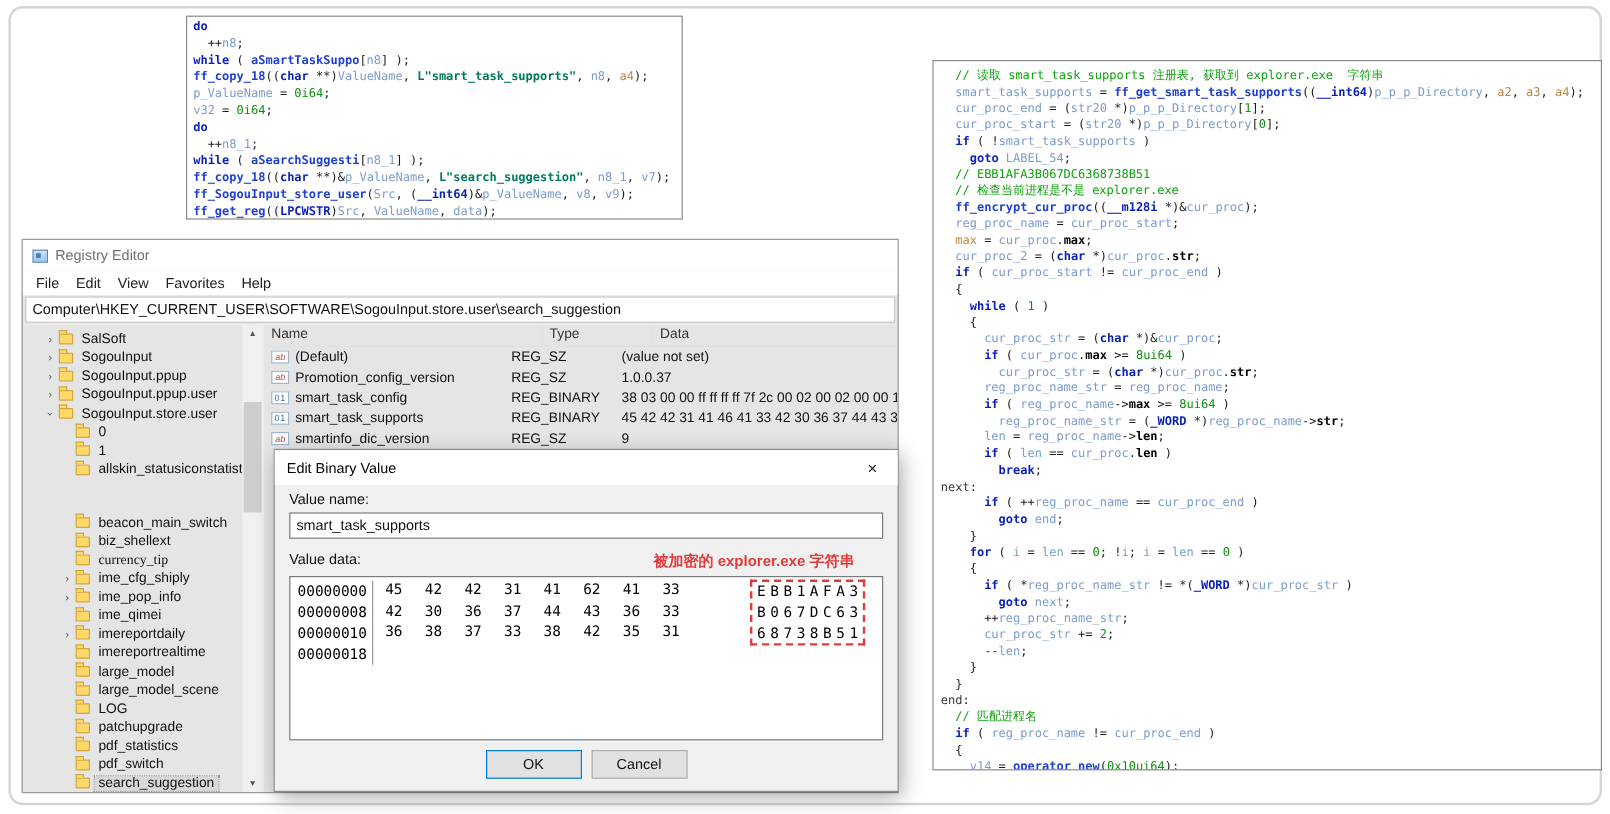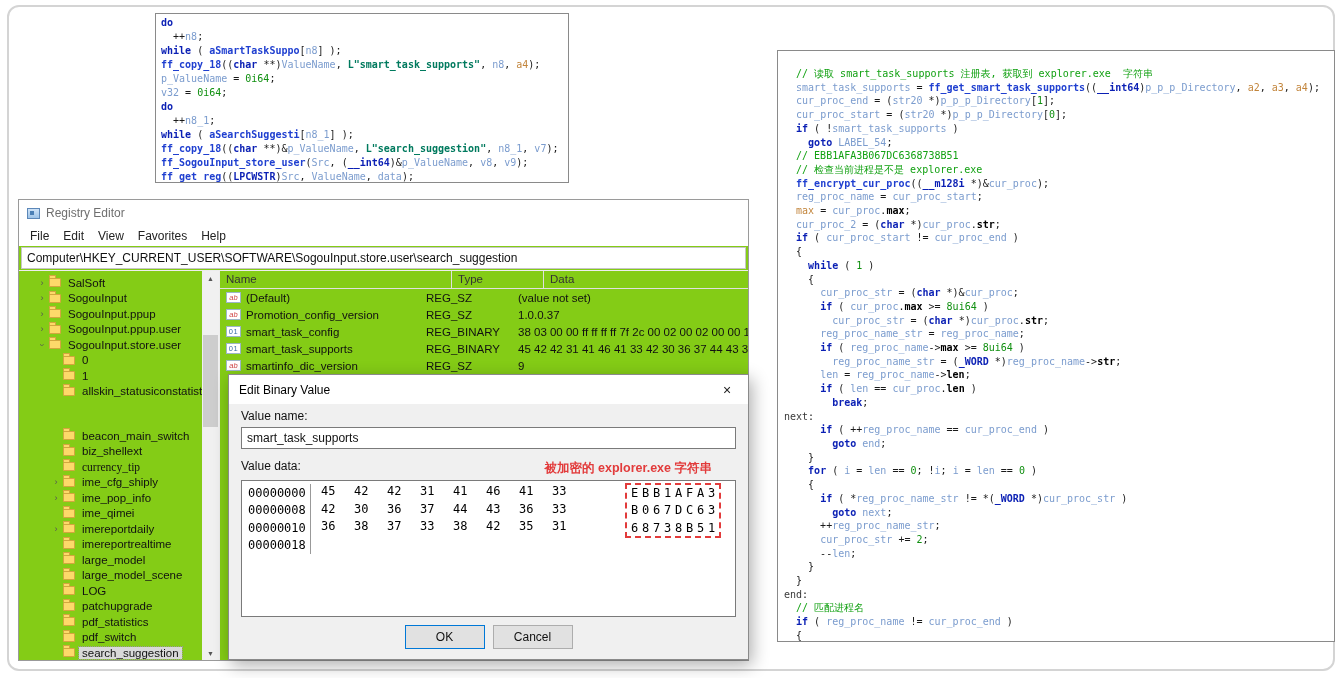--- a/index.html
+++ b/index.html
@@ -2,36 +2,36 @@
 <html><head>
 <meta charset="utf-8">
 <style>
 *{margin:0;padding:0;box-sizing:border-box}
 html,body{width:1342px;height:678px;background:#ffffff;font-family:"Liberation Sans",sans-serif;position:relative;overflow:hidden}
 .card{position:absolute;left:7px;top:5px;width:1328px;height:666px;background:#fff;border:2px solid #d4d4d4;border-radius:12px}
 
 
 .codeblock{position:absolute;background:#fff;border:1px solid #8a8a8a;font-family:"DejaVu Sans Mono",monospace;white-space:pre;overflow:hidden;color:#1a1a1a;z-index:1}
 .code-top{left:155px;top:13px;width:414px;height:170px;font-size:10px;line-height:14px;padding:2px 5px}
-.code-right{left:777px;top:50px;width:558px;height:592px;font-size:10px;line-height:13.7px;padding:16px 6px}
+.code-right{left:777px;top:50px;width:558px;height:592px;font-size:10px;line-height:13.7px;padding:6px 6px}
 .cl{white-space:pre}
 .tk-k{color:#0a1fb4;font-weight:700}
 .tk-f{color:#1f3fd0;font-weight:700}
 .tk-s{color:#007a5e;font-weight:700}
 .tk-c{color:#12a112}
 .tk-v{color:#7b9cce}
 .tk-a{color:#c2853c}
 .tk-n{color:#0f8f0f}
 .tk-t{color:#7b9cce}
 .tk-b{color:#000;font-weight:700}
 .tk-l{color:#3a3a3a}
 .tk-p{color:#1a1a1a}
 
 
-.reg-window{position:absolute;left:18px;top:199px;width:731px;height:462px;background:#84cc16;border:1px solid #9a9a9a;z-index:2;display:flex;flex-direction:column;overflow:hidden}
+.reg-window{position:absolute;left:18px;top:199px;width:731px;height:462px;background:#e5e5e5;border:1px solid #9a9a9a;z-index:2;display:flex;flex-direction:column;overflow:hidden}
 .titlebar{height:26px;display:flex;align-items:center;padding:0 8px;background:#fff;flex:none}
 .reg-icon{width:13px;height:11px;border:1px solid #5b87b8;background:linear-gradient(#cfe3f7,#9dc3e8);position:relative;margin-right:6px;flex:none}
 .reg-icon::after{content:"";position:absolute;left:2px;top:2px;width:4px;height:4px;background:#4a7fb5}
 .title-text{font-size:12px;color:#6f6f6f}
 .menubar{height:20px;display:flex;align-items:center;padding:0 4px;background:#fff;flex:none}
 .menu-item{font-size:12px;color:#222;padding:2px 7px;cursor:default}
 .addressbar{height:24px;padding:1px 2px;flex:none}
 .address-input{width:100%;height:100%;border:1px solid #c6c6c6;font-size:12px;padding:0 5px;color:#111;font-family:"Liberation Sans",sans-serif;background:#fff;outline:none}
 .reg-body{flex:1;display:flex;overflow:hidden;border-top:1px solid #ededed}
 .tree{width:183px;overflow:hidden;padding-top:4px;flex:none}
@@ -303,21 +303,21 @@
     <div class="hexbox">
       <div id="hex-rows">
           <div class="hex-row">
             <span class="hoff">00000000</span>
             <span class="hbytes">
               <span class="hb">45</span>
               <span class="hb">42</span>
               <span class="hb">42</span>
               <span class="hb">31</span>
               <span class="hb">41</span>
-              <span class="hb">46</span>
+              <span class="hb">62</span>
               <span class="hb">41</span>
               <span class="hb">33</span>
             </span>
             <span class="hascii">
               <span class="ha">E</span>
               <span class="ha">B</span>
               <span class="ha">B</span>
               <span class="ha">1</span>
               <span class="ha">A</span>
               <span class="ha">F</span>

